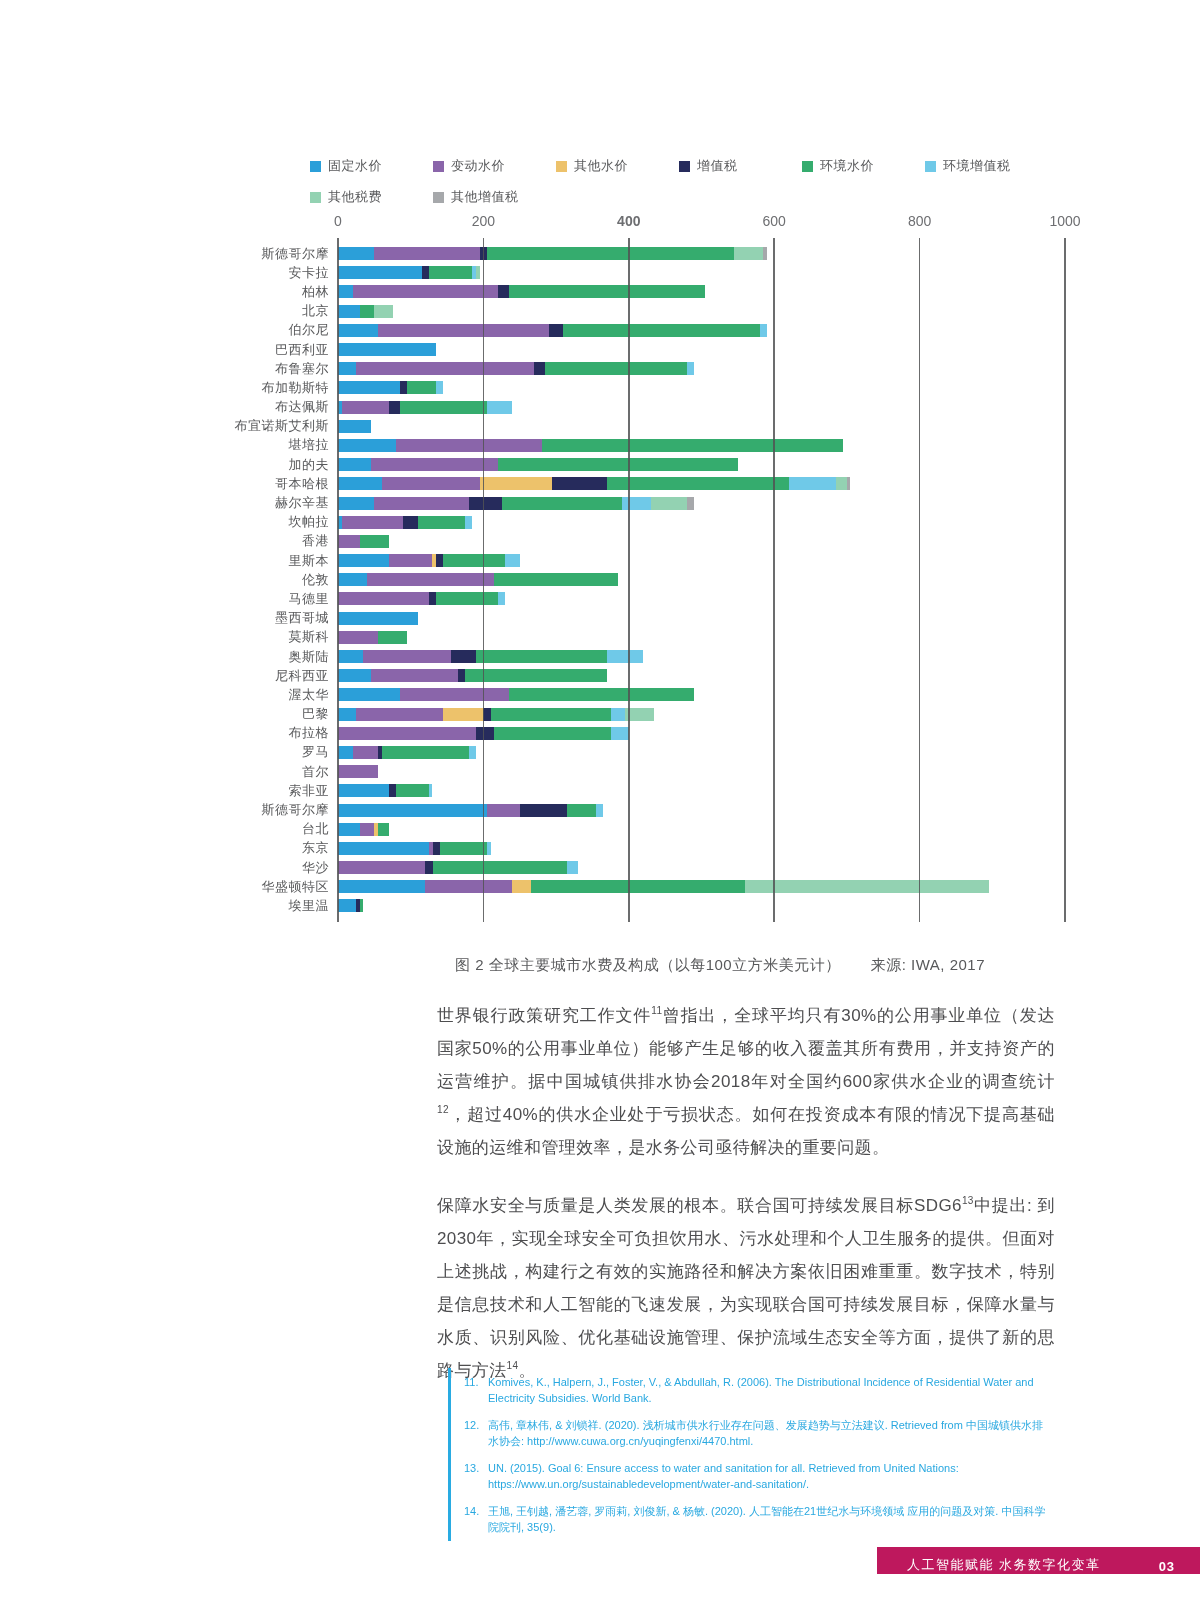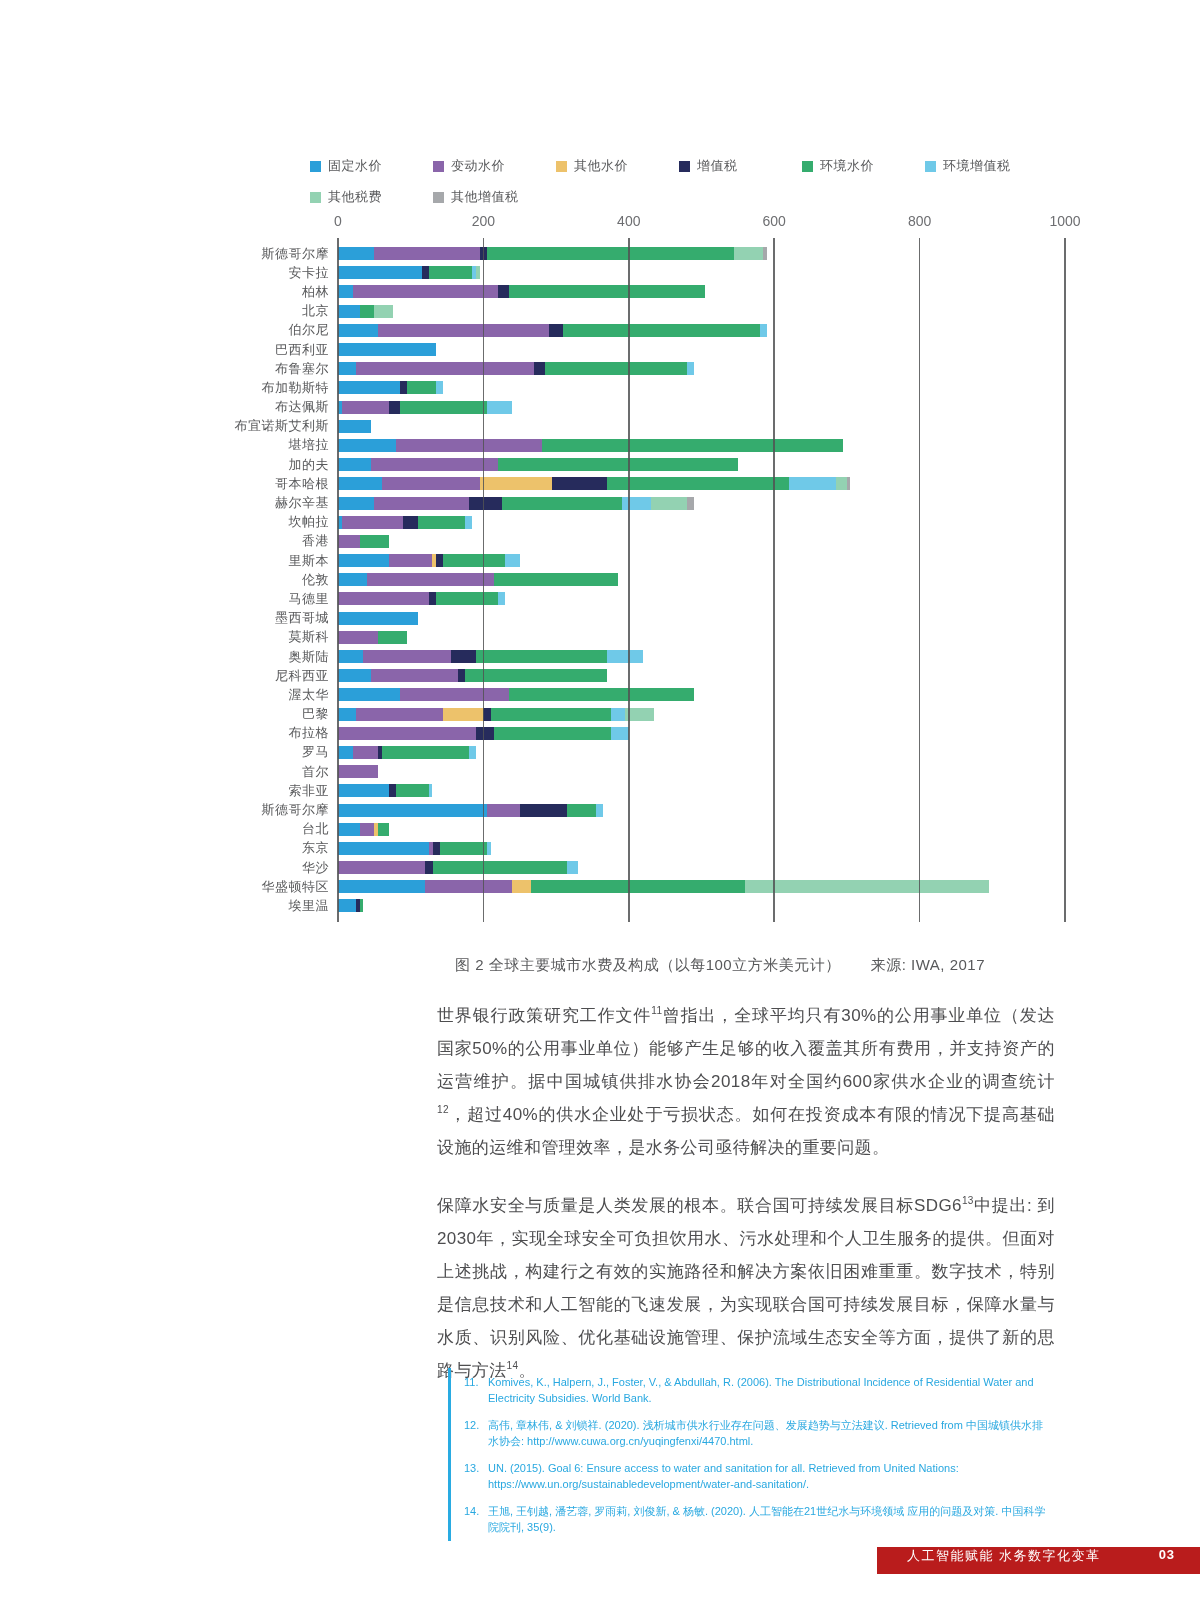--- a/index.html
+++ b/index.html
@@ -45,21 +45,21 @@
   
   .footnotes{position:absolute;left:448px;top:1368px;width:600px;
              border-left:3px solid #29ABE2;padding:6px 0 6px 13px;
              display:flex;flex-direction:column;gap:11px;box-sizing:border-box;}
   .fn{display:flex;font-size:11px;line-height:16px;color:#29A8E0;}
   .fn-num{width:24px;flex:none;}
   .fn-text{flex:1;}
 
   
   .footer{position:absolute;left:877px;top:1547px;width:323px;height:27px;
-          background:#b91c1c;color:#ffffff;display:flex;align-items:flex-start;
+          background:#be185d;color:#ffffff;display:flex;align-items:flex-end;
           font-size:13px;box-sizing:border-box;}
   .footer-title{margin-left:30px;letter-spacing:1.5px;}
   .page-num{margin-left:58px;font-weight:bold;letter-spacing:1px;}
 </style>
 </head>
 <body>
 
 <div class="legend">
     <div class="legend-item">
       <span class="legend-swatch" style="background: rgb(43, 159, 217);"></span>
@@ -91,21 +91,21 @@
     </div>
     <div class="legend-item">
       <span class="legend-swatch" style="background: rgb(166, 168, 171);"></span>
       <span class="legend-label">其他增值税</span>
     </div>
   </div>
 
 <div class="x-axis">
     <span class="tick-label" style="left: 0%;">0</span>
     <span class="tick-label" style="left: 20%;">200</span>
-    <span class="tick-label" style="left: 40%;">400</span>
+    <span class="tick-label" style="left: 40%; font-weight: bold;">400</span>
     <span class="tick-label" style="left: 60%;">600</span>
     <span class="tick-label" style="left: 80%;">800</span>
     <span class="tick-label" style="left: 100%;">1000</span>
   </div>
 
 <div class="chart-body">
   <div class="gridlines">
       <div class="gridline" style="left: 0%;"></div>
       <div class="gridline" style="left: 20%;"></div>
       <div class="gridline" style="left: 40%;"></div>

